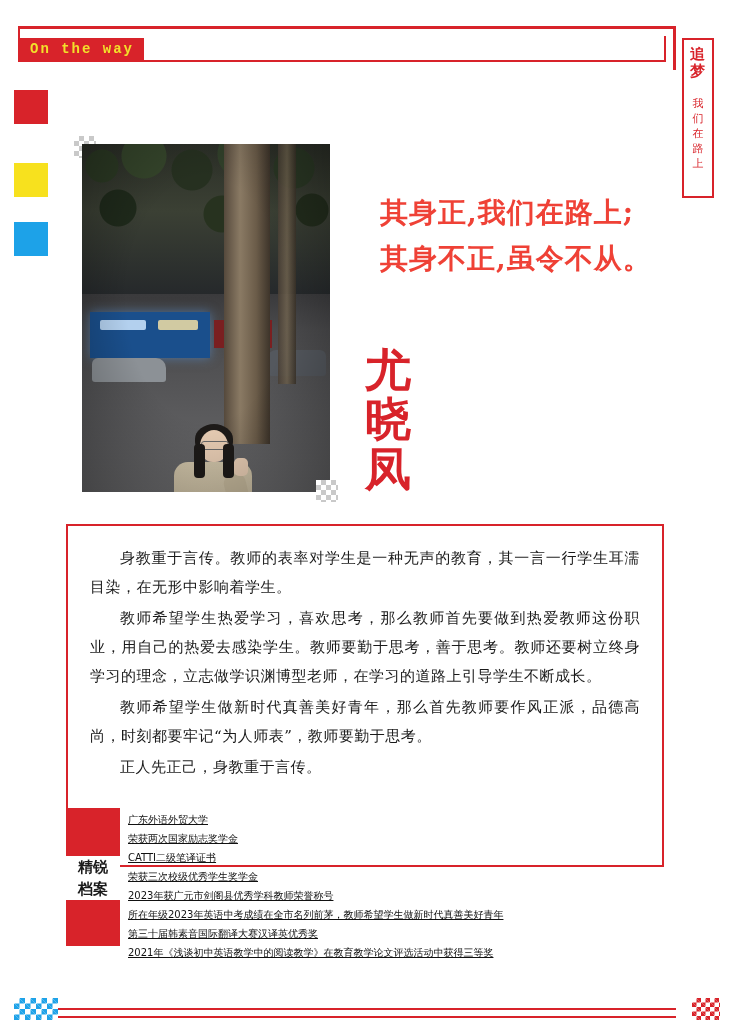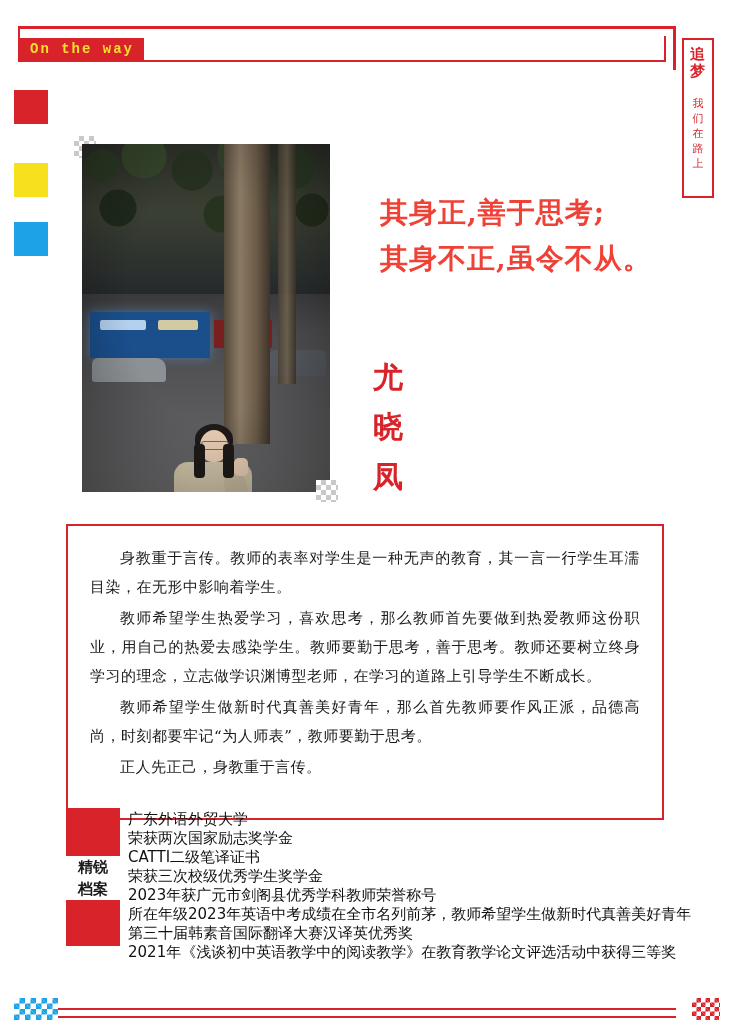--- a/index.html
+++ b/index.html
@@ -243,36 +243,36 @@
     font-family: "DejaVu Serif", serif;
     font-weight: bold;
     font-size: 28px;
     line-height: 46px;
     letter-spacing: 1px;
   }
 
   
   .name {
     position: absolute;
-    left: 360px; top: 352px;
+    left: 360px; top: 344px;
     width: 56px;
     color: #d8232a;
     font-family: "DejaVu Serif", serif;
     font-weight: bold;
-    font-size: 30px;
+    font-size: 46px;
     line-height: 50px;
     text-align: center;
     letter-spacing: 0;
   }
 
   
   .textbox {
     position: absolute;
     left: 66px; top: 524px;
-    width: 598px; height: 296px;
+    width: 598px; height: 343px;
     border: 2px solid #d8232a;
     box-sizing: border-box;
     padding: 18px 22px 10px 22px;
   }
   .textbox p {
     margin: 0 0 2px 0;
     font-family: "DejaVu Serif", serif;
     font-size: 15px;
     line-height: 29px;
     color: #1a1a1a;
@@ -300,24 +300,25 @@
     text-align: center;
     background: #ffffff;
   }
   .profile-list {
     position: absolute;
     left: 128px; top: 810px;
     width: 540px;
   }
   .profile-list div {
     font-family: "DejaVu Sans", sans-serif;
-    font-size: 15px;
+    font-size: 10px;
     line-height: 19px;
     color: #111111;
     white-space: nowrap;
+    text-decoration: underline;
   }
 
   
   .bot-line {
     position: absolute;
     left: 54px; top: 1008px;
     width: 622px; height: 2px;
     background: #d8232a;
   }
   .bot-line2 {
@@ -392,21 +393,21 @@
       <div class="ph-person-glasses"></div>
       <div class="ph-person-hair2"></div>
       <div class="ph-person-hair3"></div>
 
       <div class="ph-vignette"></div>
     </div>
   </div>
   <div class="corner corner-br"></div>
 
   <div class="quote">
-    <div>其身正,善于思考;</div>
+    <div>其身正,我们在路上;</div>
     <div>其身不正,虽令不从。</div>
   </div>
 
   <div class="name">尤晓凤</div>
 
   <div class="textbox">
     <p>身教重于言传。教师的表率对学生是一种无声的教育，其一言一行学生耳濡目染，在无形中影响着学生。</p>
     <p>教师希望学生热爱学习，喜欢思考，那么教师首先要做到热爱教师这份职业，用自己的热爱去感染学生。教师要勤于思考，善于思考。教师还要树立终身学习的理念，立志做学识渊博型老师，在学习的道路上引导学生不断成长。</p>
     <p>教师希望学生做新时代真善美好青年，那么首先教师要作风正派，品德高尚，时刻都要牢记“为人师表”，教师要勤于思考。</p>
     <p>正人先正己，身教重于言传。</p>

